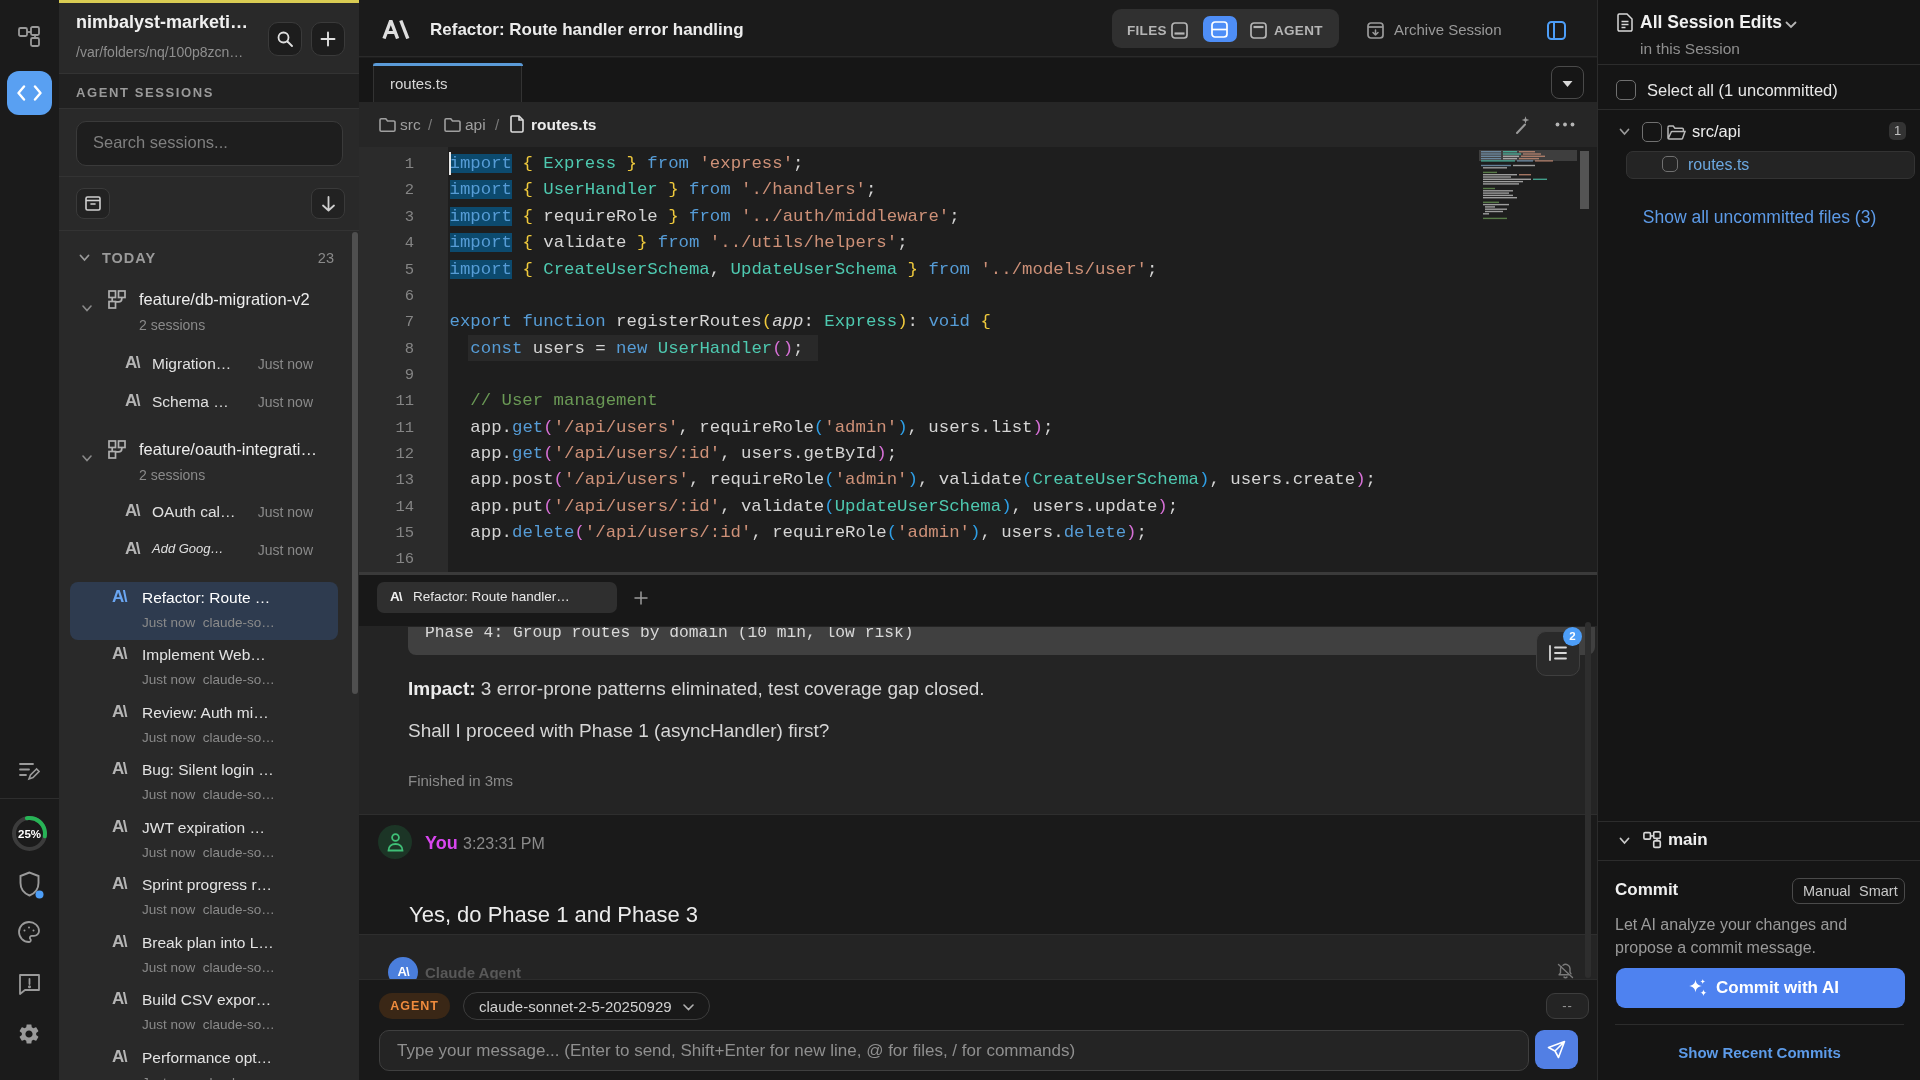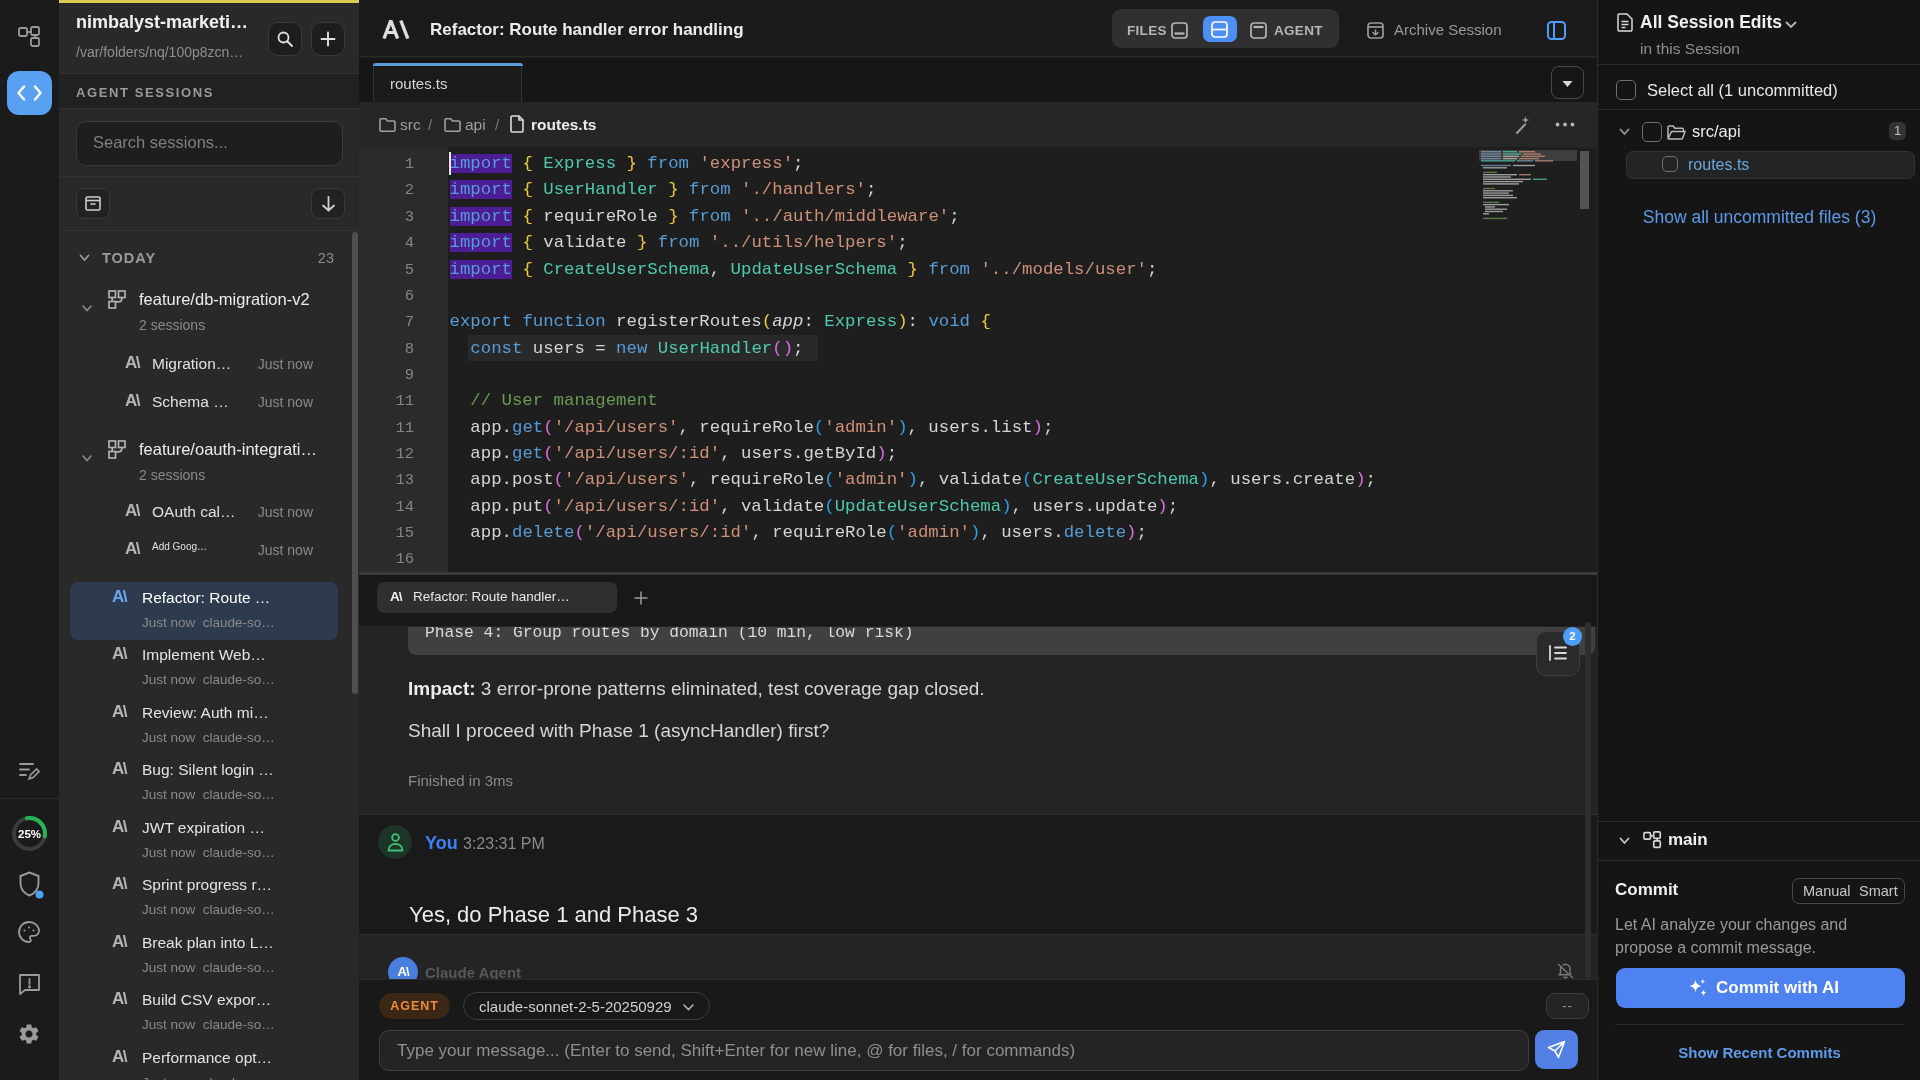--- a/index.html
+++ b/index.html
@@ -2,21 +2,21 @@
 <html><head>
 <meta charset="utf-8">
 <style>
 *{margin:0;padding:0;box-sizing:border-box}
 html,body{width:1920px;height:1080px;overflow:hidden;background:#1e1e1e;font-family:"Liberation Sans",sans-serif}
 .abs{position:absolute}
 #app{position:absolute;left:0;top:0;width:1920px;height:1080px}
 .mono{font-family:"Liberation Mono",monospace}
 .kw{color:#569CD6}.ty{color:#4EC9B0}.st{color:#CE9178}.cm{color:#6A9955}.w{color:#D4D4D4}
 .b1{color:#EFC93C}.b2{color:#D670D6}.b3{color:#2E9FE6}
-.ihl{background:#4c1d95}
+.ihl{background:#0c4a6e}
 svg{display:block}
 .ses-ico{font-size:17px;font-weight:bold;color:#b5b5b5;letter-spacing:-1.5px;margin-top:-2px;}
 .cl{position:absolute;left:0;width:1238px;height:26.33px;line-height:26.33px;white-space:pre;margin-top:1px;}
 .cl .ln{position:absolute;left:0;top:0;width:55px;text-align:right;font-family:"Liberation Mono",monospace;font-size:15.5px;color:#858585;}
 .cl .code{position:absolute;left:90.5px;top:0;font-family:"Liberation Mono",monospace;font-size:17.35px;color:#D4D4D4;}
 .it{font-style:italic}
 .cb{width:20px;height:20px;border:1.5px solid #707070;border-radius:5px;background:transparent;}
 .jn{left:0;width:254px;text-align:right;font-size:14px;color:#8a8a8a;}
 .bigt{left:83px;font-size:15.5px;font-weight:500;color:#e3e3e3;}
 .sub2{left:83px;font-size:13.5px;color:#8a8a8a;}
@@ -151,21 +151,21 @@
           <rect x="1" y="11.5" width="6.5" height="6.5"></rect>
           <rect x="10.5" y="1" width="6.5" height="6.5"></rect>
       <path d="M4.2 7.5v4M13.8 7.5v1.2c0 1.9-1.5 3.1-3.4 3.1H7.7" fill="none"></path>
     </svg>
     <div class="abs" style="left:80px;top:440px;font-size:16.5px;color:#ececec;">feature/oauth-integrati…</div>
     <div class="abs" style="left:80px;top:467px;font-size:14px;color:#8a8a8a;">2 sessions</div>
     <div class="abs ses-ico" style="left:66px;top:503px;">A\</div>
     <div class="abs" style="left:93px;top:503px;font-size:15.5px;color:#e0e0e0;">OAuth cal…</div>
     <div class="abs jn" style="top:504px;">Just now</div>
     <div class="abs ses-ico" style="left:66px;top:541px;">A\</div>
-    <div class="abs" style="left:93px;top:541px;font-size:10px;color:#e0e0e0;">Add Goog…</div>
+    <div class="abs" style="left:93px;top:541px;font-size:13px;color:#e0e0e0;font-style:italic;">Add Goog…</div>
     <div class="abs jn" style="top:542px;">Just now</div>
 
     <div class="abs" style="left:11px;top:582px;width:268px;height:58px;border-radius:8px;background:#2e3b4f;"></div>
     <div class="abs ses-ico" style="left:53px;top:589px;color:#6aa6f2;">A\</div>
     <div class="abs" style="left:83px;top:589px;font-size:15.5px;font-weight:500;color:#fff;">Refactor: Route …</div>
     <div class="abs sub2" style="top:615px;">Just now&nbsp;&nbsp;claude-so…</div>
     <div class="abs ses-ico" style="left:53px;top:646px;">A\</div>
     <div class="abs bigt" style="top:646px;">Implement Web…</div>
     <div class="abs sub2" style="top:672px;">Just now&nbsp;&nbsp;claude-so…</div>
     <div class="abs ses-ico" style="left:53px;top:704px;">A\</div>
@@ -357,21 +357,21 @@
     <div class="abs" style="left:49px;top:151px;font-size:19px;color:#d6d6d6;">Shall I proceed with Phase 1 (asyncHandler) first?</div>
     <div class="abs" style="left:49px;top:203px;font-size:15px;color:#8a8a8a;">Finished in 3ms</div>
 
     <div class="abs" style="left:0;top:245px;width:1238px;height:121px;background:#1a1a1a;border-top:1px solid #2e2e2e;border-bottom:1px solid #2e2e2e;"></div>
     <div class="abs" style="left:19px;top:256px;width:34px;height:34px;border-radius:50%;background:#1c3526;">
       <svg style="margin:7px auto" width="19" height="20" viewBox="0 0 19 20" fill="none" stroke="#3fbf77" stroke-width="1.8">
             <circle cx="9.5" cy="5.5" r="3.4"></circle>
             <path d="M2.5 18.5c0-4 3-6.5 7-6.5s7 2.5 7 6.5z" fill="none"></path>
           </svg>
     </div>
-    <div class="abs" style="left:66px;top:264px;font-size:18px;font-weight:bold;color:#3b82f6;">You</div>
+    <div class="abs" style="left:66px;top:264px;font-size:18px;font-weight:bold;color:#d946ef;">You</div>
     <div class="abs" style="left:104px;top:266px;font-size:16px;color:#8a8a8a;">3:23:31 PM</div>
     <div class="abs" style="left:50px;top:333px;font-size:22px;color:#ececec;">Yes, do Phase 1 and Phase 3</div>
 
     <div class="abs" style="left:29px;top:388px;width:30px;height:30px;border-radius:50%;background:#4a7edc;text-align:center;line-height:30px;font-size:13px;font-weight:bold;color:#fff;letter-spacing:-1px;">A\</div>
     <div class="abs" style="left:66px;top:395px;font-size:15px;font-weight:bold;color:#585858;">Claude Agent</div>
     <svg class="abs" style="left:1198px;top:394px" width="17" height="17" viewBox="0 0 17 17" fill="none" stroke="#7a7a7a" stroke-width="1.4" stroke-linecap="round" stroke-linejoin="round">
           <path d="M11.8 11.8H2l1.5-2V6.3c0-1 .3-1.9.8-2.7M6 2.3a4.3 4.3 0 0 1 7 3.4v3.5l1 1.6"></path>
           <path d="M7 14a1.8 1.8 0 0 0 3 0"></path>
           <path d="M1.5 1.5l14 13"></path>
         </svg>

